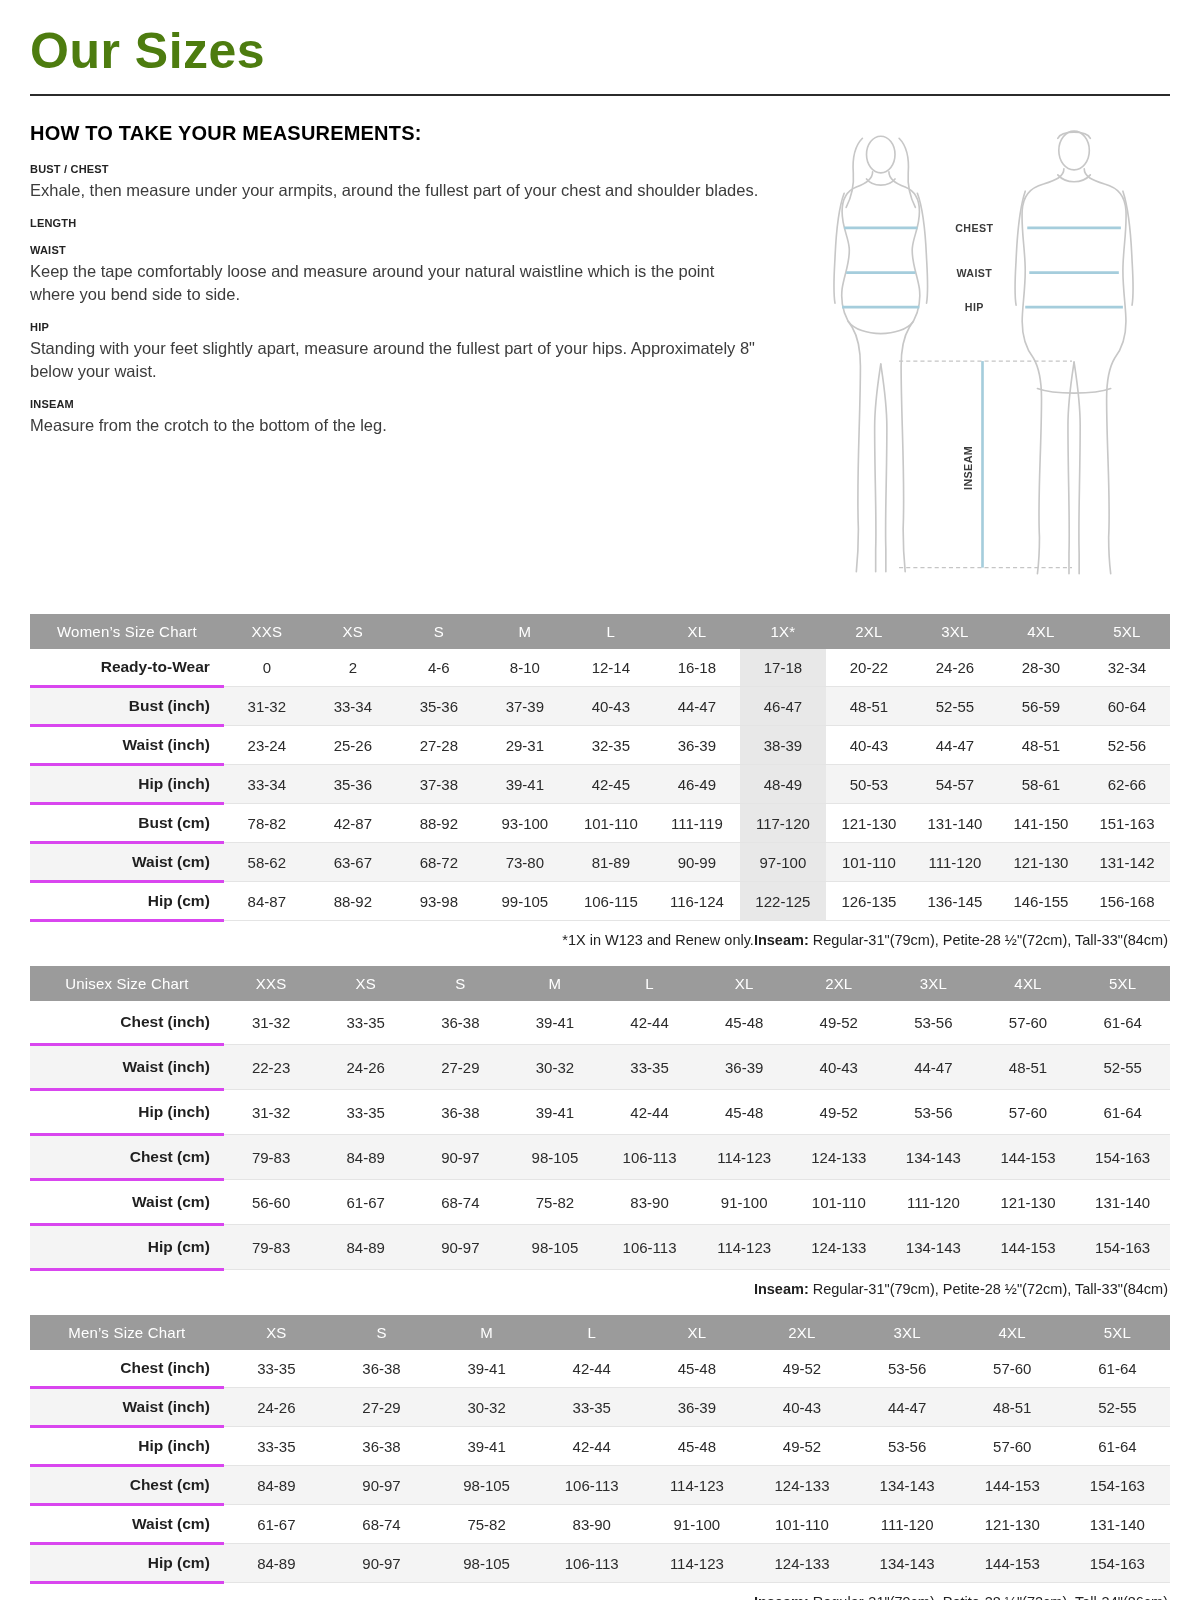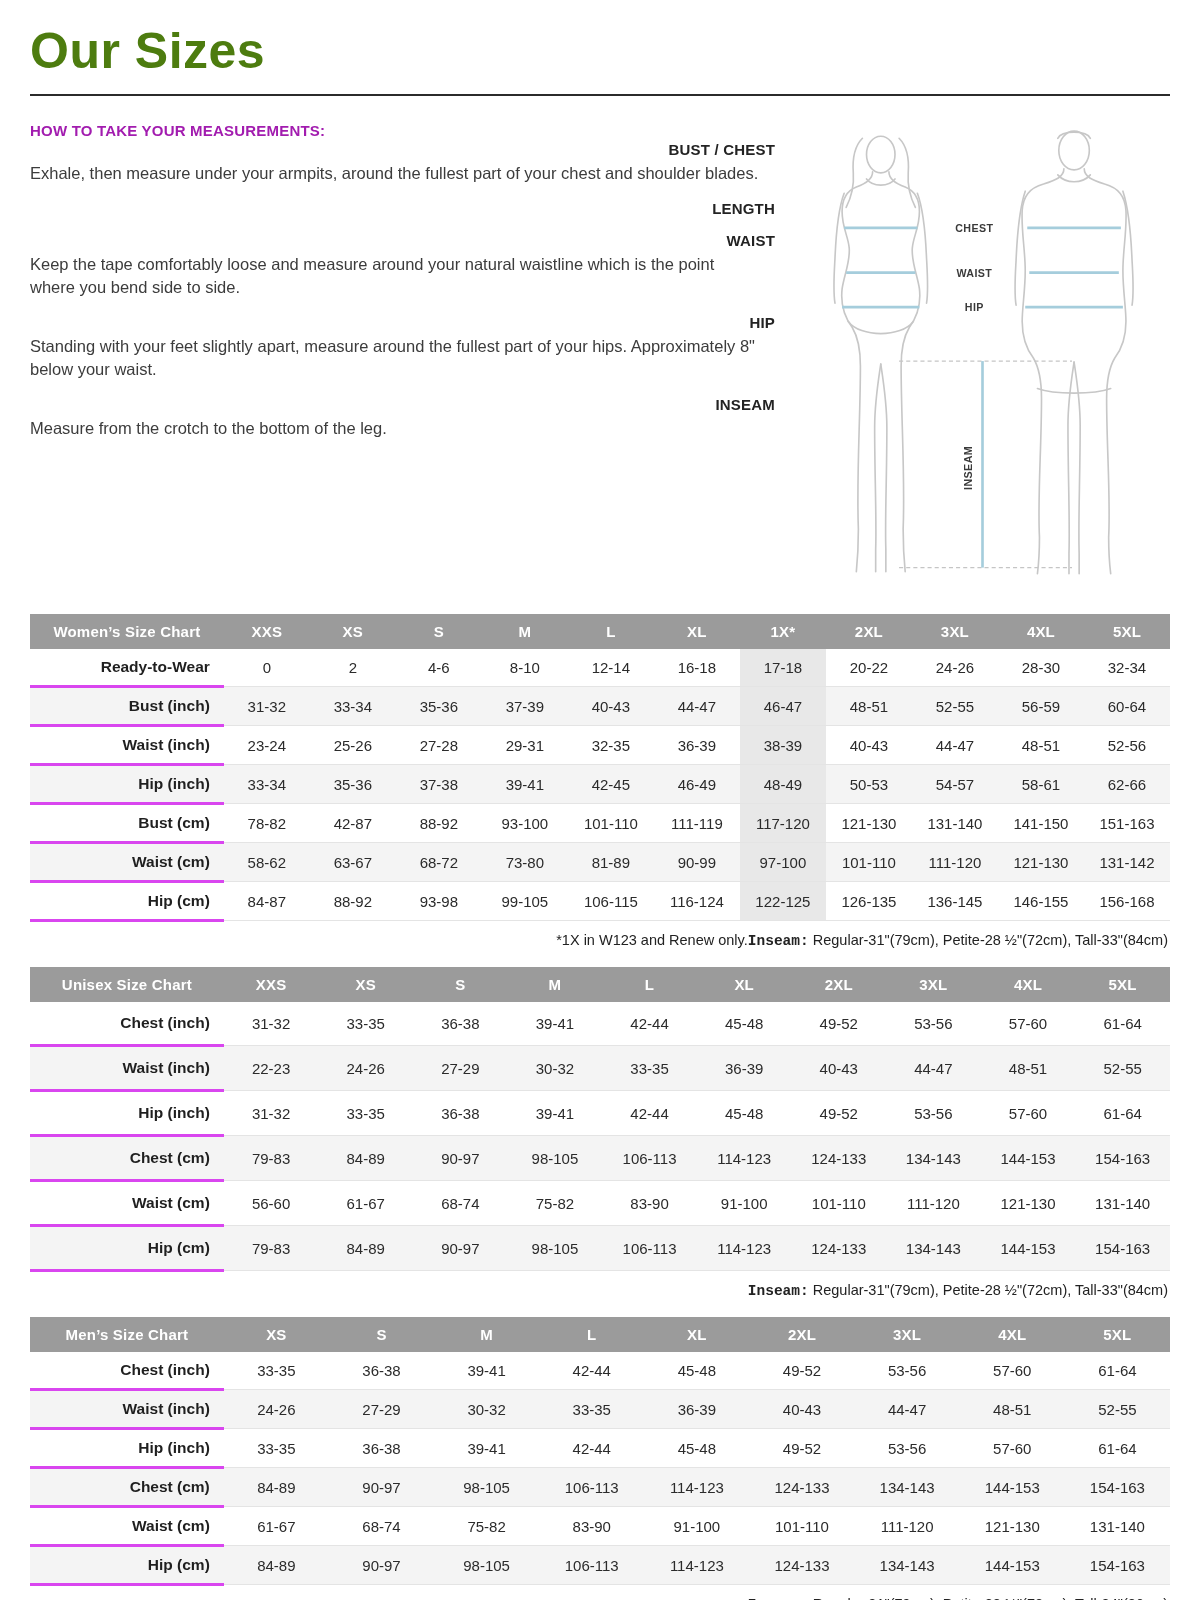--- a/index.html
+++ b/index.html
@@ -12,37 +12,37 @@
   .page { padding:22px 30px 0; }
 
   h1.page-title {
     font-size:50px; font-weight:700; color:#4d7c0f; letter-spacing:.5px;
     margin-bottom:14px;
   }
   .title-rule { border:none; border-top:2px solid #2b2b2b; margin:0 0 26px; }
 
   .content-row { display:flex; align-items:flex-start; }
   .instructions { width:745px; }
-  .how-heading { font-size:15px; font-weight:700; color:#a21caf; margin-bottom:2px; letter-spacing:.2px; }
+  .how-heading { font-size:20px; font-weight:700; color:#000000; margin-bottom:18px; letter-spacing:.2px; }
   .measure-section { margin-bottom:15px; }
-  .measure-section h3 { font-size:15px; font-weight:700; color:#232323; margin-bottom:4px; letter-spacing:.2px;text-align:right; }
+  .measure-section h3 { font-size:11px; font-weight:700; color:#232323; margin-bottom:4px; letter-spacing:.2px; }
   .measure-section p { font-size:16.5px; line-height:1.4; color:#3c3c3c; max-width:730px; }
 
   .diagram { margin-left:auto; width:375px; position:relative; }
   .diagram svg { display:block; width:375px; height:468px; }
   .fig { fill:none; stroke:#c7c7c7; stroke-width:1.6; stroke-linecap:round; }
   .meas { stroke:#a5cddc; stroke-width:2.6; }
   .dash { stroke:#c5c5c5; stroke-width:1.2; stroke-dasharray:4 3; }
   .dlabel { font-size:10.5px; font-weight:700; fill:#3a3a3a; letter-spacing:.4px; }
 
   #tables { margin-top:24px; }
   .table-block { margin-bottom:16px; }
   table.size-table { width:100%; border-collapse:collapse; table-layout:fixed; }
   table.size-table thead th {
-    background:#9b9b9b; color:#ffffff; font-size:15px; font-weight:700;
+    background:#9b9b9b; color:#ffffff; font-size:15px; font-weight:400;
     padding:9px 4px; text-align:center; letter-spacing:.2px;
   }
   table.size-table tbody th {
     text-align:right; padding:9px 14px 9px 4px; font-size:15.5px; font-weight:700;
     color:#1f1f1f; border-bottom:3px solid #d946ef;
   }
   table.size-table tbody td {
     text-align:center; font-size:15px; color:#2b2b2b;
     padding:9px 3px; border-bottom:1px solid #e4e4e4;
   }
@@ -50,21 +50,21 @@
   table.size-table tbody td.hl { background:#e8e8e8; }
 
   
   #tables .table-block:nth-child(2) tbody th,
   #tables .table-block:nth-child(2) tbody td { padding-top:12px; padding-bottom:12px; }
 
   .footnotes {
     display:flex; justify-content:flex-end; 
     font-size:14.5px; color:#222; padding:10px 2px 2px;
   }
-  .footnotes b { font-weight:700;font-family:Liberation Mono, monospace; }
+  .footnotes b { font-weight:700; }
 </style>
 </head>
 <body>
 
 <div class="page">
 
   <h1 class="page-title">Our Sizes</h1>
   <hr class="title-rule">
 
   <div class="content-row">

